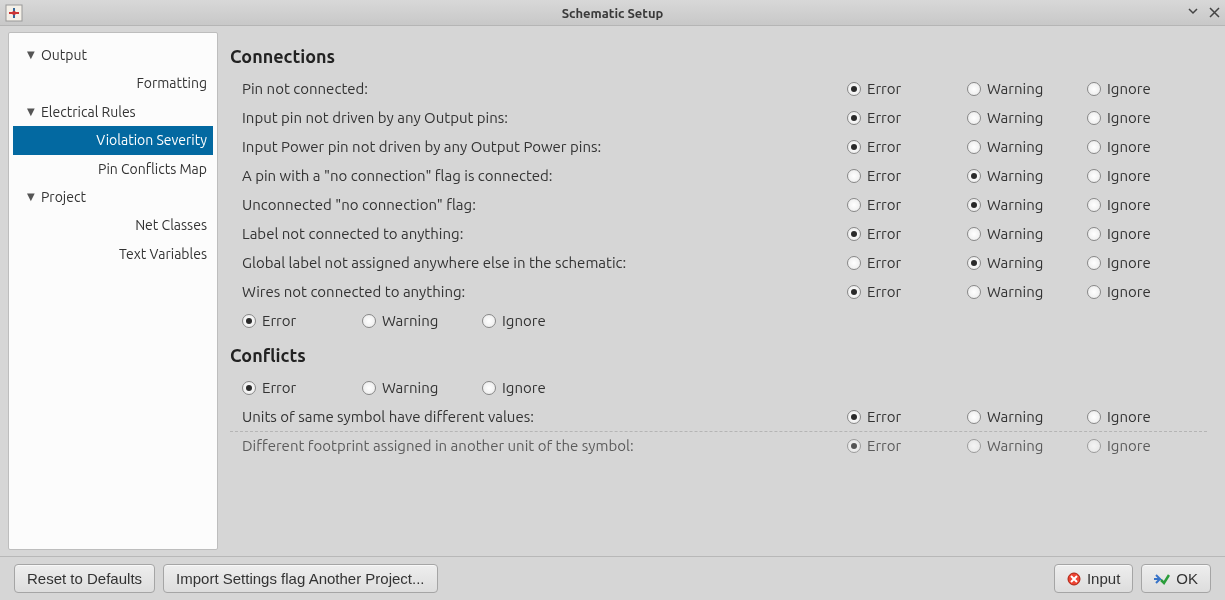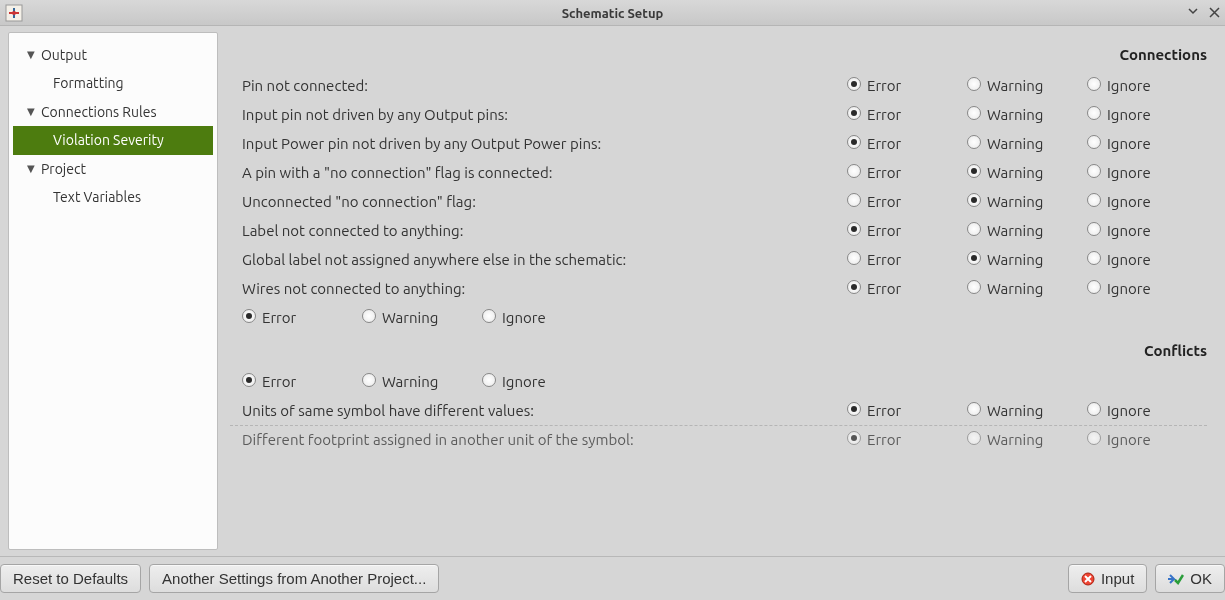--- a/index.html
+++ b/index.html
@@ -70,45 +70,44 @@
     color: #333;
     font-size: 14px;
     line-height: 1.6;
   }
   .tree-item .arrow {
     width: 14px;
     font-size: 10px;
     color: #555;
     display: inline-block;
   }
-  .tree-item.child { padding-left: 40px; }
+  .tree-item.child { padding-left: 40px; justify-content: flex-end; }
   .tree-item.parent { padding-left: 14px; font-weight: normal; }
   .tree-item.selected {
-    background: #4d7c0f;
+    background: #0369a1;
     color: #fff;
   }
 
   .main-panel {
     flex: 1;
     overflow: hidden;
     display: flex;
     flex-direction: column;
     position: relative;
   }
   .scroll-area {
     flex: 1;
     overflow: hidden;
     padding: 4px 10px 0 4px;
   }
   .section-title {
     font-weight: bold;
-    font-size: 15px;
+    font-size: 18px;
     color: #222;
     padding: 10px 0 8px 0;
-    text-align: right;
   }
   .rule-row {
     display: flex;
     align-items: center;
     padding: 6px 0 6px 12px;
     font-size: 15px;
     color: #333;
   }
   .rule-row.faded {
     opacity: 0.75;
@@ -117,20 +116,21 @@
     padding-bottom: 3px;
   }
   .rule-label { flex: 1; }
   .radio-group {
     display: flex;
     gap: 0;
     width: 360px;
   }
   .radio-opt {
     display: flex;
+    align-items: center;
     gap: 6px;
     width: 120px;
     cursor: pointer;
     font-size: 15px;
     color: #333;
   }
   .radio-circle {
     width: 14px; height: 14px;
     border: 1px solid #888;
     border-radius: 50%;
@@ -146,21 +146,21 @@
     display: block;
   }
 
   
   .bottombar {
     height: 44px;
     border-top: 1px solid #b8b8b8;
     background: #d6d6d6;
     display: flex;
     align-items: center;
-    padding: 0 0;
+    padding: 0 14px;
     gap: 8px;
   }
   .btn {
     background: linear-gradient(#eeeeee, #dddddd);
     border: 1px solid #a5a5a5;
     border-radius: 4px;
     padding: 5px 12px;
     font-size: 15px;
     color: #333;
     cursor: pointer;
@@ -210,28 +210,34 @@
   <div class="sidebar" id="sidebar">
       <div class="tree-item parent">
         <span class="arrow">▼</span>
         <span>Output</span>
       </div>
       <div class="tree-item child">
         <span>Formatting</span>
       </div>
       <div class="tree-item parent">
         <span class="arrow">▼</span>
-        <span>Connections Rules</span>
+        <span>Electrical Rules</span>
       </div>
       <div class="tree-item child selected">
         <span>Violation Severity</span>
+      </div>
+      <div class="tree-item child">
+        <span>Pin Conflicts Map</span>
       </div>
       <div class="tree-item parent">
         <span class="arrow">▼</span>
         <span>Project</span>
+      </div>
+      <div class="tree-item child">
+        <span>Net Classes</span>
       </div>
       <div class="tree-item child">
         <span>Text Variables</span>
       </div>
     </div>
   <div class="main-panel">
     <div class="scroll-area" id="scroll-area">
         <div class="section-title">Connections</div>
         <div class="rule-row">
           <div class="rule-label">Pin not connected:</div>
@@ -435,21 +441,21 @@
               <span>Ignore</span>
             </label>
           </div>
         </div>
       </div>
   </div>
 </div>
 
 <div class="bottombar">
   <button class="btn">Reset to Defaults</button>
-  <button class="btn">Another Settings from Another Project...</button>
+  <button class="btn">Import Settings flag Another Project...</button>
   <div class="spacer"></div>
   <button class="btn">
     <span class="icon-cancel">
       <svg viewBox="0 0 14 14" width="14" height="14">
         <circle cx="7" cy="7" r="6" fill="#e43" stroke="#a21"></circle>
         <path d="M4 4 L10 10 M10 4 L4 10" stroke="#fff" stroke-width="2"></path>
       </svg>
     </span>
     <span>Input</span>
   </button>

